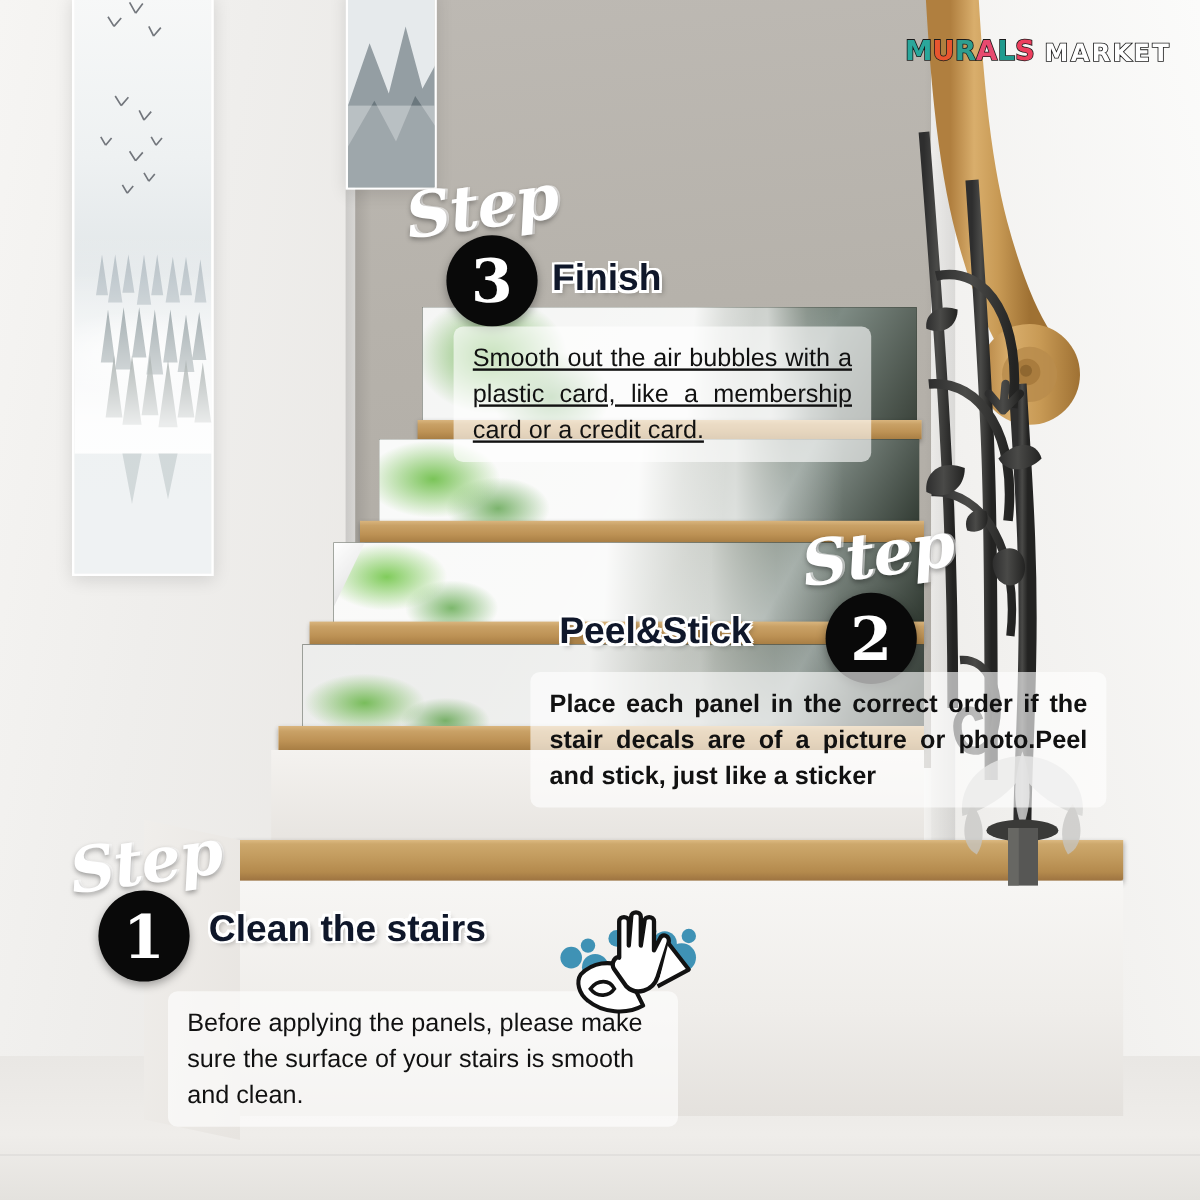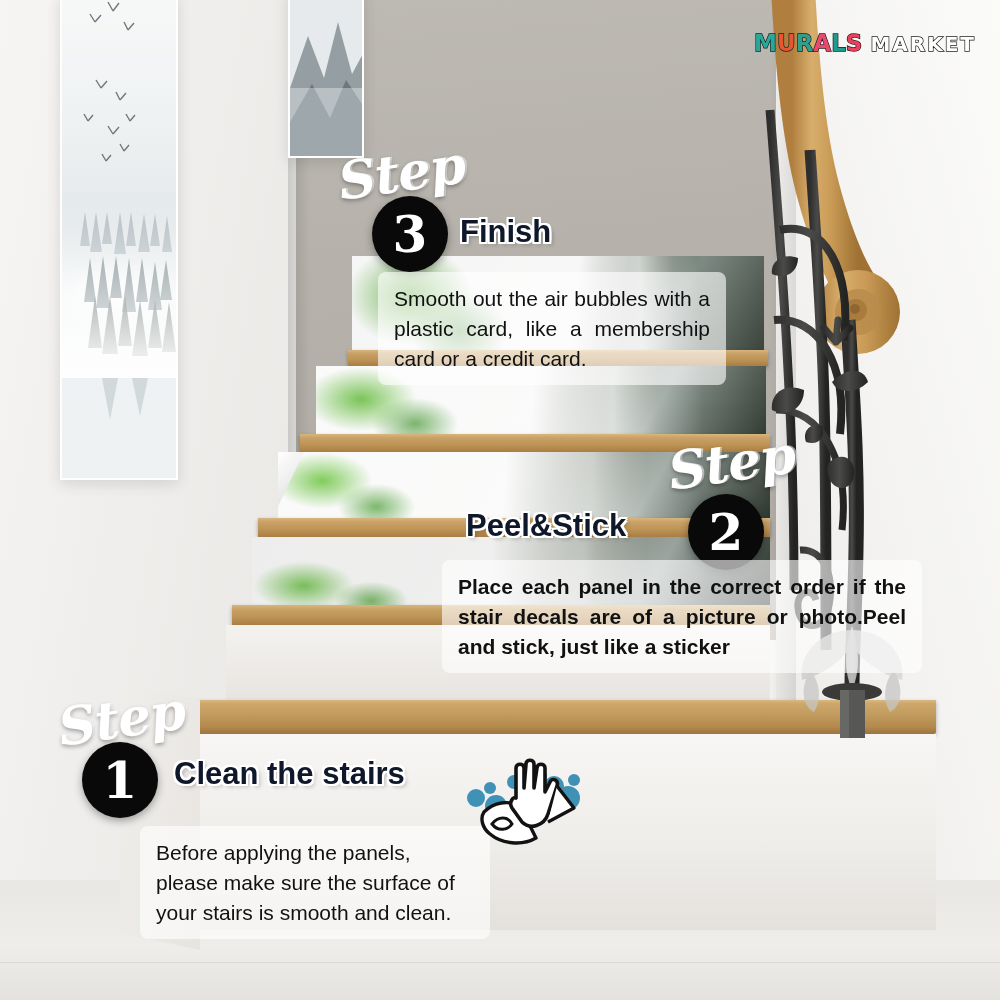--- a/index.html
+++ b/index.html
@@ -395,35 +395,35 @@
       <span style="color:#1f9b8e">L</span>
       <span style="color:#ec3f5e">S</span>
     </div>
     <div class="market">MARKET</div>
   </div>
 
   <div class="step-cluster">
     <div class="step-word" style="left:338px; top:142px;">Step</div>
     <div class="step-badge" style="left:372px; top:196px;">3</div>
     <div class="step-heading" style="left:460px; top:214px;">Finish</div>
-    <div class="step-body" style="left:378px; top:272px; width:348px;">Smooth out the air bubbles with a plastic card, like a membership card or a credit card.</div>
+    <div class="step-body" style="left:378px; top:272px; width:348px;text-decoration:underline;">Smooth out the air bubbles with a plastic card, like a membership card or a credit card.</div>
   </div>
 
   <div class="step-cluster">
     <div class="step-word" style="left:668px; top:432px;">Step</div>
     <div class="step-badge" style="left:688px; top:494px;">2</div>
     <div class="step-heading" style="left:466px; top:508px;">Peel&amp;Stick</div>
     <div class="step-body" style="left:442px; top:560px; width:480px;font-weight:bold;">Place each panel in the correct order if the stair decals are of a picture or photo.Peel and stick, just like a sticker</div>
   </div>
 
   <div class="step-cluster">
     <div class="step-word" style="left:58px; top:688px;">Step</div>
     <div class="step-badge" style="left:82px; top:742px;">1</div>
     <div class="step-heading" style="left:174px; top:756px;">Clean the stairs</div>
-    <div class="step-body left-align" style="left:140px; top:826px; width:350px;">Before applying the panels, please make sure the surface of your stairs is smooth and clean.</div>
+    <div class="step-body left-align" style="left:140px; top:826px; width:425px;">Before applying the panels, please make sure the surface of your stairs is smooth and clean.</div>
   </div>
 
   <div class="clean-icon" style="left:462px; top:752px; width:128px; height:98px;">
     <svg width="128" height="98" viewBox="0 0 128 98">
 
       <g fill="#3f92b5">
         <circle cx="14" cy="46" r="9"></circle>
         <circle cx="28" cy="36" r="6"></circle>
         <circle cx="34" cy="54" r="11"></circle>
         <circle cx="52" cy="30" r="7"></circle>

